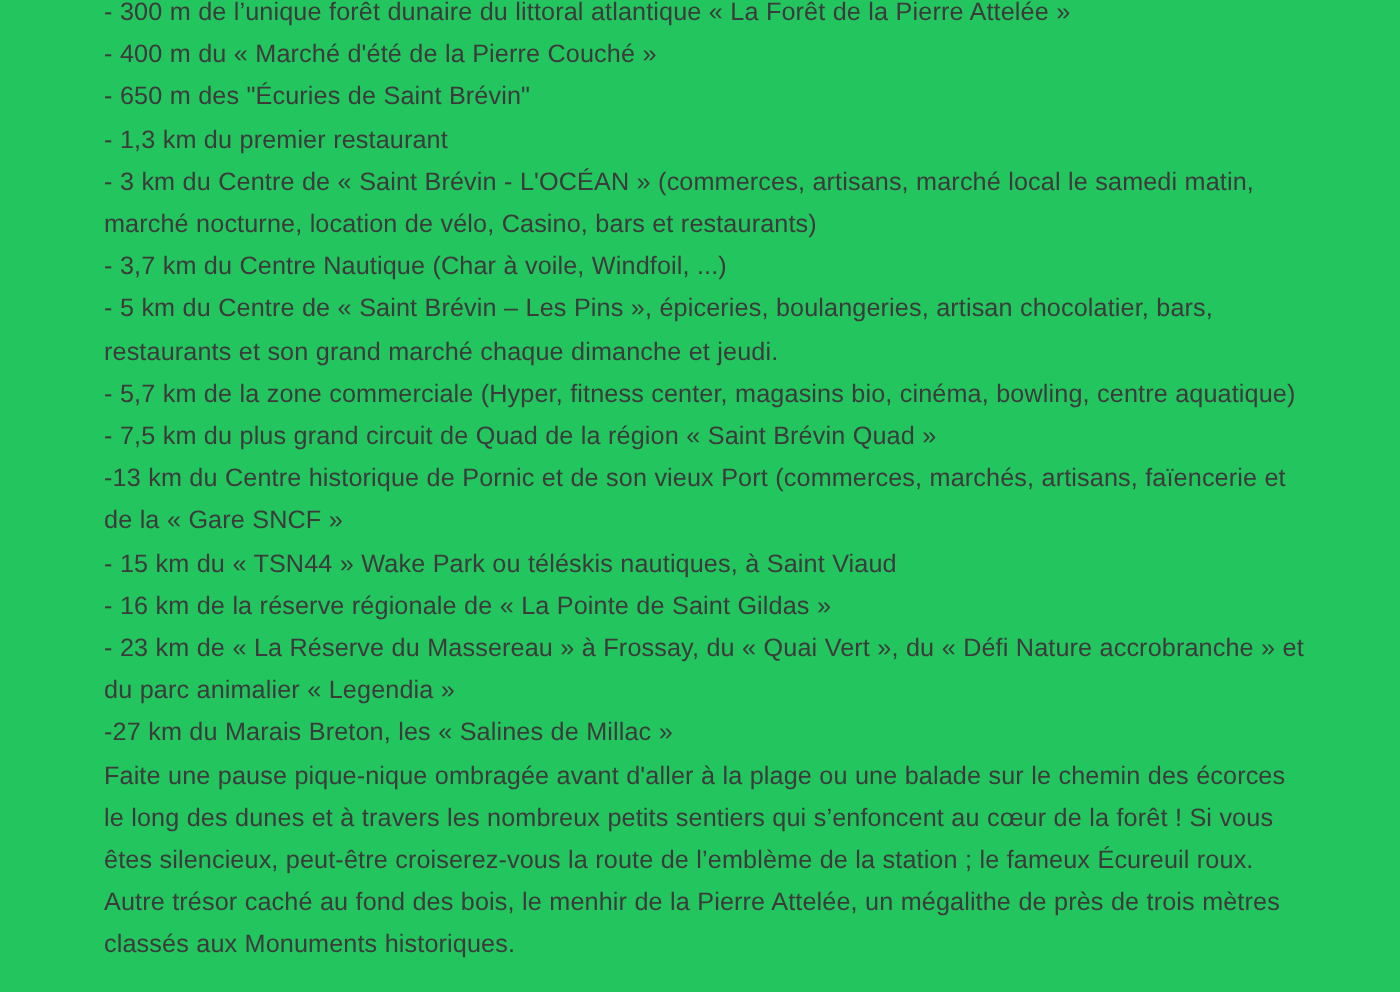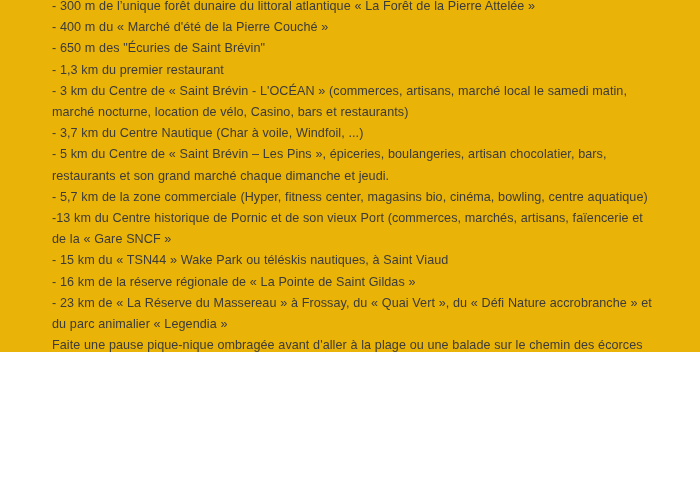--- a/index.html
+++ b/index.html
@@ -9,22 +9,22 @@
   }
   body {
     width: 700px;
     height: 500px;
     overflow: hidden;
     font-family: "Liberation Sans", "DejaVu Sans", sans-serif;
   }
   .page {
     position: relative;
     width: 700px;
-    height: 352px;
-    background: #eab308;
+    height: 496px;
+    background: #22c55e;
     overflow: hidden;
   }
   .content {
     position: absolute;
     left: 52px;
     top: -4px;
     width: 604px;
     color: #3b3b3b;
     font-size: 12.6px;
     line-height: 21.2px;
@@ -56,22 +56,24 @@
 
     <ul class="poi-list">
       <li>- 300 m de l’unique forêt dunaire du littoral atlantique « La Forêt de la Pierre Attelée »</li>
       <li>- 400 m du « Marché d'été de la Pierre Couché »</li>
       <li>- 650 m des "Écuries de Saint Brévin"</li>
       <li>- 1,3 km du premier restaurant</li>
       <li>- 3 km du Centre de « Saint Brévin - L'OCÉAN » (commerces, artisans, marché local le samedi matin, marché nocturne, location de vélo, Casino, bars et restaurants)</li>
       <li>- 3,7 km du Centre Nautique (Char à voile, Windfoil, ...)</li>
       <li>- 5 km du Centre de « Saint Brévin – Les Pins », épiceries, boulangeries, artisan chocolatier, bars, restaurants et son grand marché chaque dimanche et jeudi.</li>
       <li>- 5,7 km de la zone commerciale (Hyper, fitness center, magasins bio, cinéma, bowling, centre aquatique)</li>
+      <li>- 7,5 km du plus grand circuit de Quad de la région « Saint Brévin Quad »</li>
       <li>-13 km du Centre historique de Pornic et de son vieux Port (commerces, marchés, artisans, faïencerie et de la « Gare SNCF »</li>
       <li>- 15 km du « TSN44 » Wake Park ou téléskis nautiques, à Saint Viaud</li>
       <li>- 16 km de la réserve régionale de « La Pointe de Saint Gildas »</li>
       <li>- 23 km de « La Réserve du Massereau » à Frossay, du « Quai Vert », du « Défi Nature accrobranche » et du parc animalier « Legendia »</li>
+      <li>-27 km du Marais Breton, les « Salines de Millac »</li>
     </ul>
 
     <p>Faite une pause pique-nique ombragée avant d'aller à la plage ou une balade sur le chemin des écorces le long des dunes et à travers les nombreux petits sentiers qui s’enfoncent au cœur de la forêt ! Si vous êtes silencieux, peut-être croiserez-vous la route de l’emblème de la station ; le fameux Écureuil roux. Autre trésor caché au fond des bois, le menhir de la Pierre Attelée, un mégalithe de près de trois mètres classés aux Monuments historiques.</p>
 
   </div>
 </div>
 
 </body></html>

